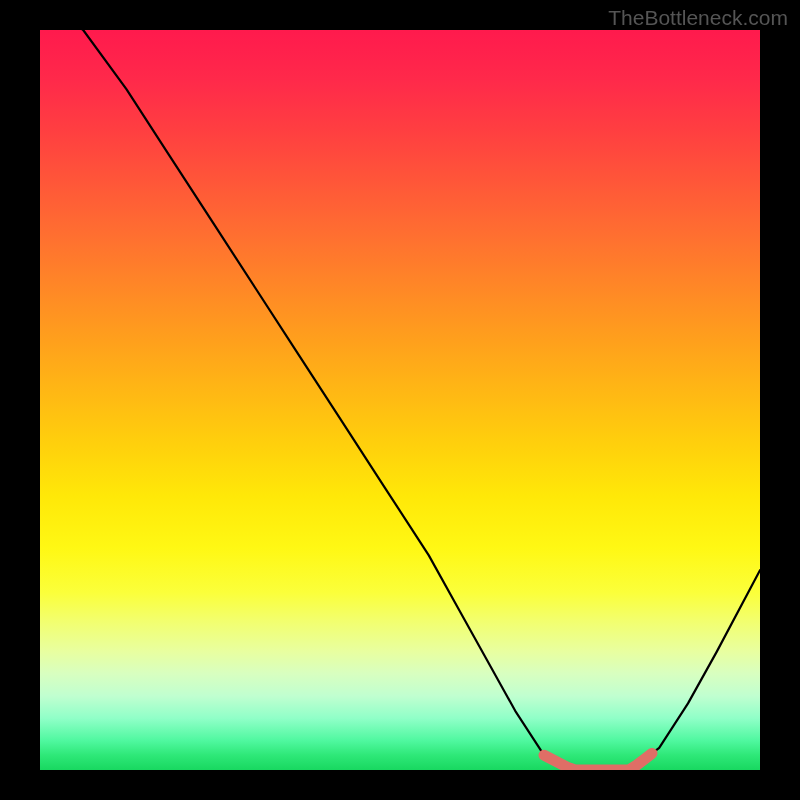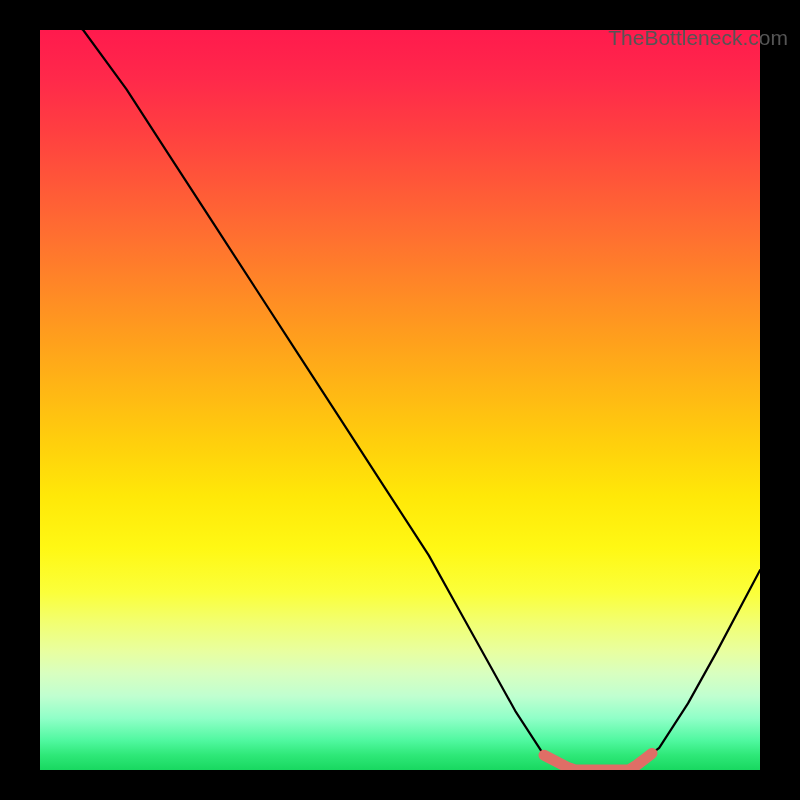--- a/index.html
+++ b/index.html
@@ -12,21 +12,20 @@
     overflow: hidden;
   }
   .watermark {
     position: absolute;
     top: 6px;
     right: 12px;
     color: #555;
     font-size: 21px;
     font-weight: 500;
     z-index: 10;
-    margin-top: 20px;
   }
   .plot-area {
     position: absolute;
     left: 40px;
     top: 30px;
     width: 720px;
     height: 740px;
   }
   .gradient-bg {
     position: absolute;

